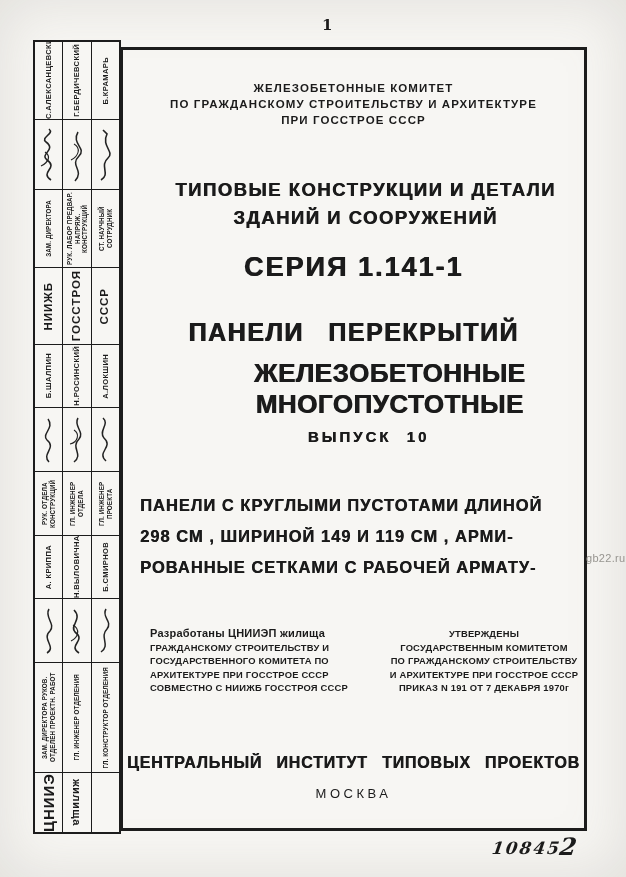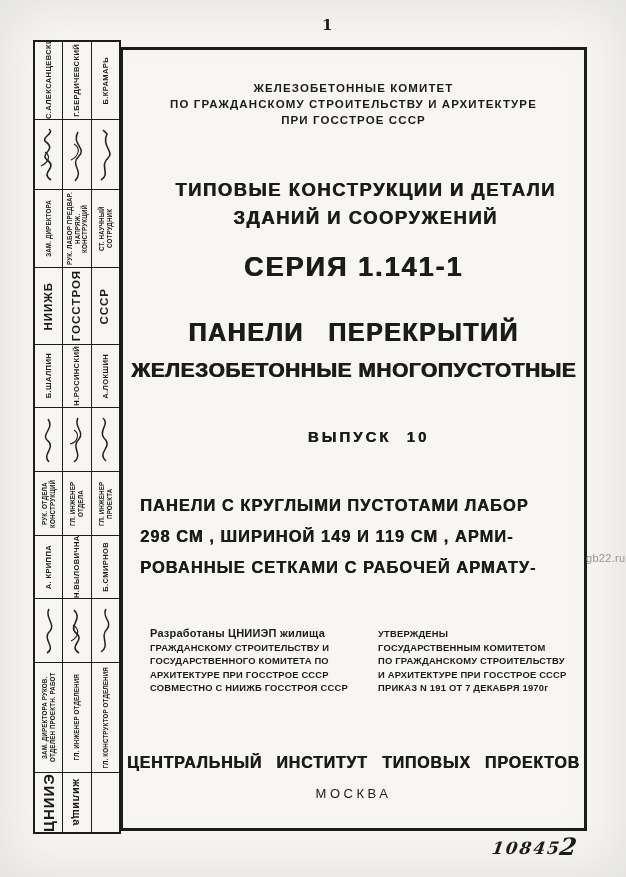--- a/index.html
+++ b/index.html
@@ -29,38 +29,38 @@
   .hand { font-family:"DejaVu Serif", serif; font-style:italic; font-weight:bold; transform:skewX(-8deg); }
   .doc-num { position:absolute; left:492px; top:838px; font-size:17px; letter-spacing:2px; }
   .sheet-num { position:absolute; left:560px; top:832px; font-size:24px; }
 
   
   .cblock { position:absolute; left:120px; width:467px; text-align:center; font-weight:bold; }
   .header-block { top:80px; font-size:11.5px; letter-spacing:1.1px; line-height:16px; }
   .title-block { top:176px; font-size:18.5px; letter-spacing:1.5px; line-height:28px; text-shadow:.6px 0 currentColor;padding-left:12px; }
   .series-line { top:252px; font-size:27px; letter-spacing:2px; text-shadow:.8px 0 currentColor; }
   .subject1 { top:318px; font-size:25px; letter-spacing:1.5px; word-spacing:16px; text-shadow:.8px 0 currentColor; }
-  .subject2 { top:358px; font-size:21px; letter-spacing:.5px; text-shadow:.8px 0 currentColor; }
+  .subject2 { top:358px; font-size:26px; letter-spacing:.5px; text-shadow:.8px 0 currentColor;padding-left:36px; }
   .issue-line { top:428px; font-size:15px; letter-spacing:3px; word-spacing:8px; text-shadow:.4px 0 currentColor;padding-left:15px; }
 
   .desc-block {
     position:absolute; left:140px; top:490px; width:412px;
     font-size:16.5px; font-weight:bold; line-height:31px; letter-spacing:1px;
     text-align:left; text-shadow:.4px 0 currentColor;
   }
   .desc-block .last { text-align:center; }
   .numeral3 {
     display:inline-block; border-top:2px solid #1b1b1b; border-bottom:2px solid #1b1b1b;
     line-height:14px; padding:0 1px; letter-spacing:1px;
   }
 
   .col-note { position:absolute; top:627px; font-size:9.4px; font-weight:bold; line-height:13.5px; letter-spacing:.2px; }
   .col-left { left:150px; width:245px; }
   .col-left .first { font-size:11px; }
-  .col-right { left:378px; width:212px; }
+  .col-right { left:378px; width:212px;text-align:center; }
 
   .institute-line { top:754px; font-size:16px; letter-spacing:.8px; word-spacing:9px; text-shadow:.5px 0 currentColor; }
   .city-line { top:786px; font-size:13px; letter-spacing:3.5px; font-weight:normal; }
 
   
   .titleblock {
     position:absolute; left:33px; top:40px; width:88px; height:794px;
     border:2px solid #1c1c1c; box-sizing:border-box;
     display:flex; flex-direction:column;
     background:#f7f6f3;
@@ -268,21 +268,21 @@
   </div>
 
   <div class="cblock series-line">СЕРИЯ 1.141-1</div>
 
   <div class="cblock subject1">ПАНЕЛИ ПЕРЕКРЫТИЙ</div>
   <div class="cblock subject2">ЖЕЛЕЗОБЕТОННЫЕ  МНОГОПУСТОТНЫЕ</div>
 
   <div class="cblock issue-line">ВЫПУСК 10</div>
 
   <div class="desc-block">
-    <div>ПАНЕЛИ С КРУГЛЫМИ ПУСТОТАМИ ЛАБОР</div>
+    <div>ПАНЕЛИ С КРУГЛЫМИ ПУСТОТАМИ ДЛИНОЙ</div>
     <div>298 СМ , ШИРИНОЙ  149  И  119 СМ , АРМИ-</div>
     <div>РОВАННЫЕ СЕТКАМИ С РАБОЧЕЙ АРМАТУ-</div>
   </div>
 
   <div class="col-note col-left">
     <div class="first">Разработаны ЦНИИЭП жилища</div>
     <div>ГРАЖДАНСКОМУ  СТРОИТЕЛЬСТВУ  И</div>
     <div>ГОСУДАРСТВЕННОГО  КОМИТЕТА  ПО</div>
     <div>АРХИТЕКТУРЕ  ПРИ ГОССТРОЕ  СССР</div>
     <div>СОВМЕСТНО С НИИЖБ  ГОССТРОЯ  СССР</div>

